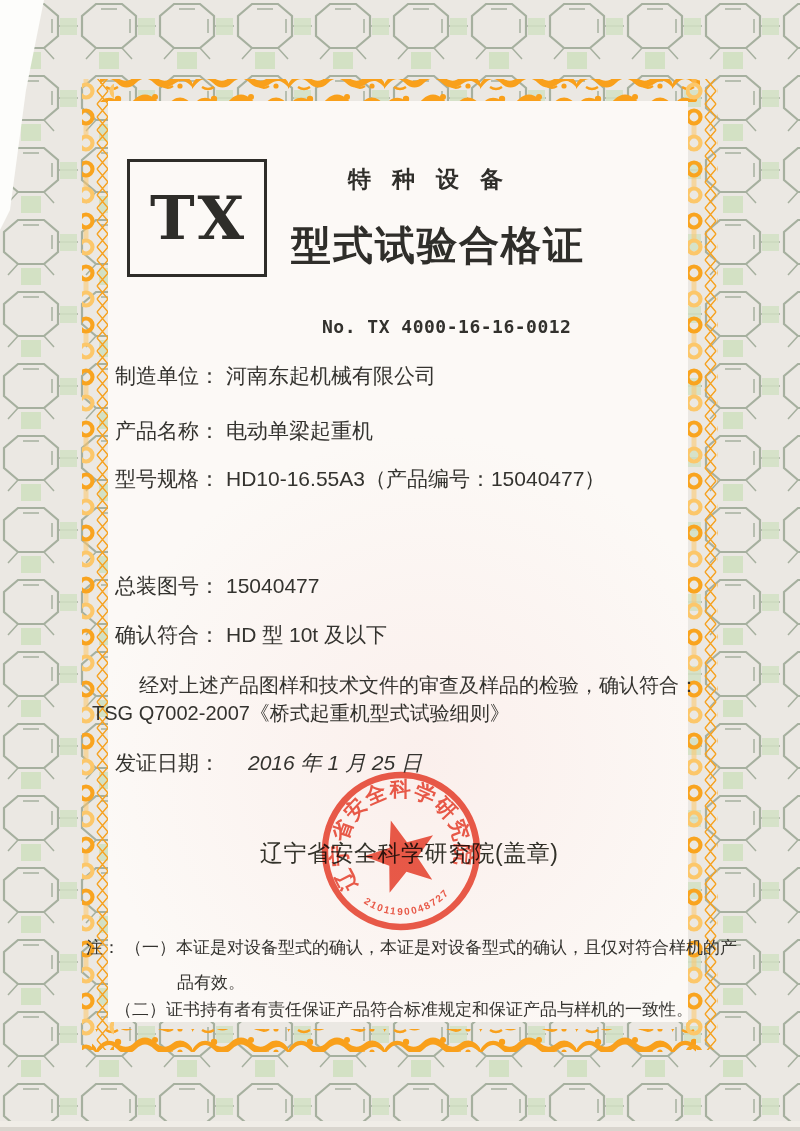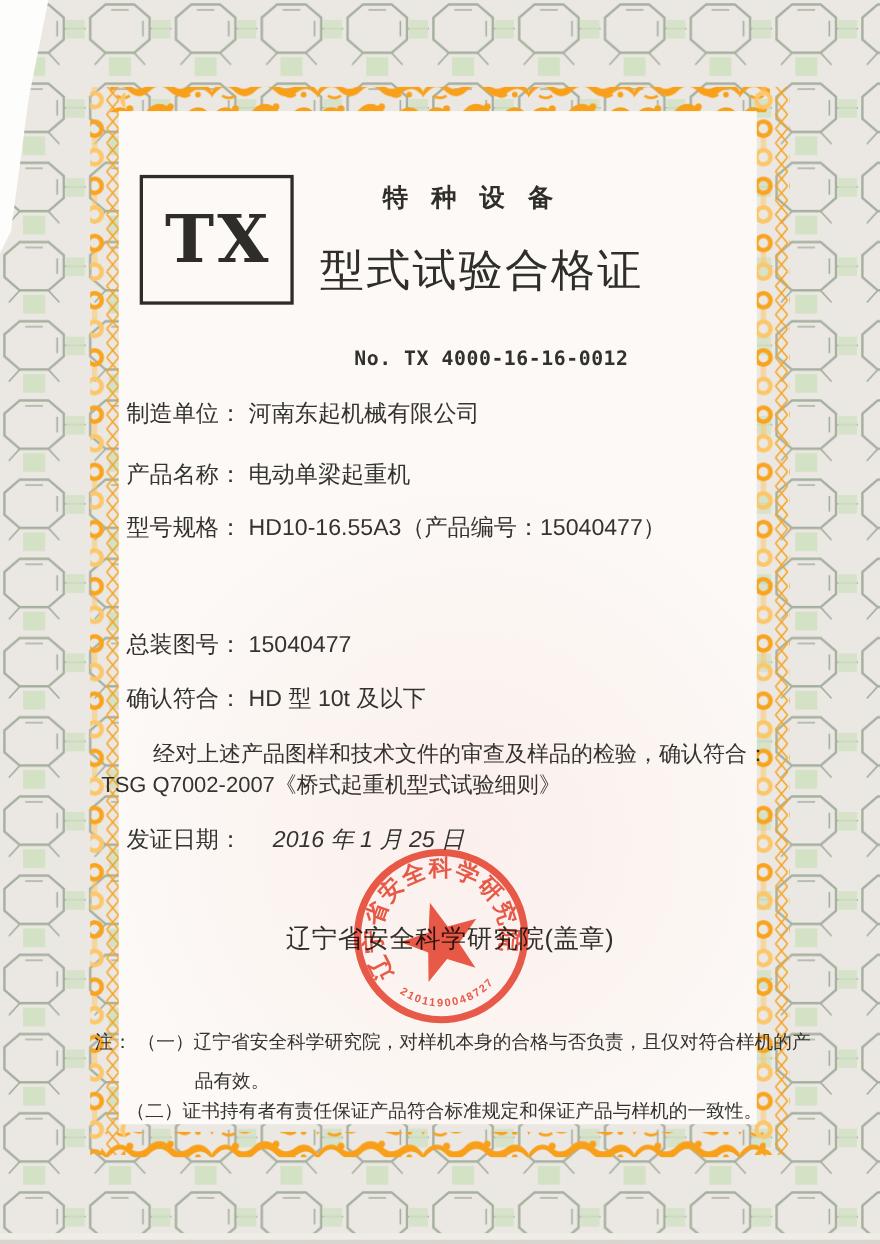--- a/index.html
+++ b/index.html
@@ -20,21 +20,21 @@
     left:127px;top:159px;width:140px;height:118px;
     border:3px solid #2e2d29;box-sizing:border-box;
     display:flex;align-items:center;justify-content:center;
   }
   .tx-mark{
     font-family:"DejaVu Serif","Liberation Serif",serif;
     font-size:60px;font-weight:bold;letter-spacing:3px;color:#2e2d29;line-height:1;
     padding-left:3px;
   }
   .heading1{left:348px;top:164px;font-size:23px;font-weight:bold;letter-spacing:21px;color:#2f2e2a;}
-  .heading2{left:291px;top:218px;font-size:40px;font-weight:normal;letter-spacing:2px;color:#2f2e2a;}
+  .heading2{left:291px;top:218px;font-size:40px;font-weight:bold;letter-spacing:2px;color:#2f2e2a;}
   .cert-no{left:322px;top:316px;font-family:"DejaVu Sans Mono","Liberation Mono",monospace;font-size:18px;font-weight:bold;letter-spacing:0.5px;color:#32312d;}
   .field{left:115px;font-size:21px;}
   .field .lab{margin-right:6px;}
   .f0{top:362px;} .f1{top:417px;} .f2{top:465px;} .f3{top:518px;} .f4{top:572px;} .f5{top:621px;}
   .concl1{left:139px;top:672px;font-size:20px;}
   .concl2{left:92px;top:700px;font-size:20px;}
   .date-line{left:115px;top:749px;font-size:21px;}
   .date-line .val{margin-left:28px;font-style:italic;}
   .issuer{left:260px;top:838px;font-size:23px;letter-spacing:0.5px;color:#323129;}
   .seal-svg{position:absolute;left:316px;top:766px;z-index:4;opacity:0.85;mix-blend-mode:multiply;}
@@ -133,18 +133,18 @@
       <text font-size="21" font-weight="bold" letter-spacing="1.5" fill="#e8402c" font-family="Liberation Sans, sans-serif">
         <textPath href="#sealTextArc">辽宁省安全科学研究院</textPath>
       </text>
       <text font-size="10" font-weight="bold" letter-spacing="1.8" fill="#e8402c" font-family="Liberation Sans, sans-serif">
         <textPath href="#sealNumArc">2101190048727</textPath>
       </text>
     </g>
   </svg>
 
   <div class="content note n1">
-    <span>注：</span><span class="body">（一）辽宁省安全科学研究院，对样机本身的合格与否负责，且仅对符合样机的产</span>
+    <span>注：</span><span class="body">（一）本证是对设备型式的确认，本证是对设备型式的确认，且仅对符合样机的产</span>
   </div>
   <div class="content note n2">品有效。</div>
   <div class="content note n3">（二）证书持有者有责任保证产品符合标准规定和保证产品与样机的一致性。</div>
 
 </div>
 
 </body></html>

